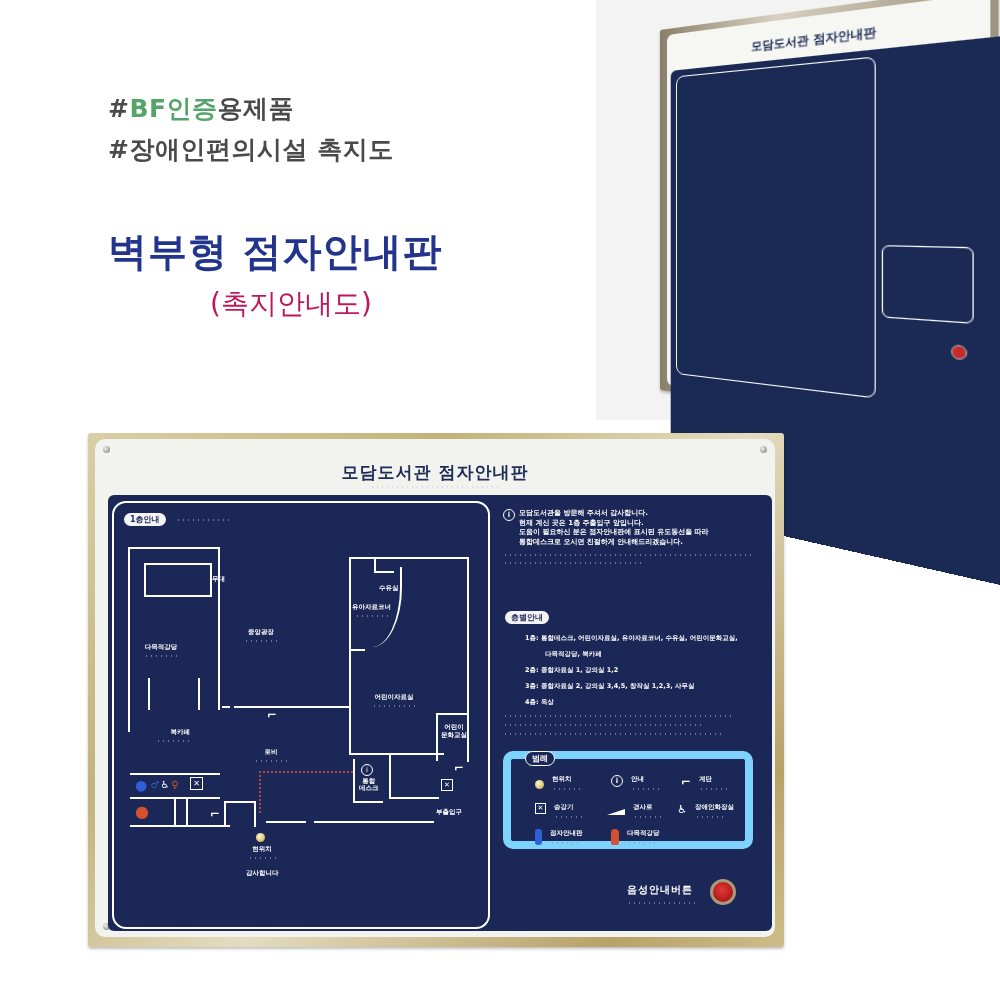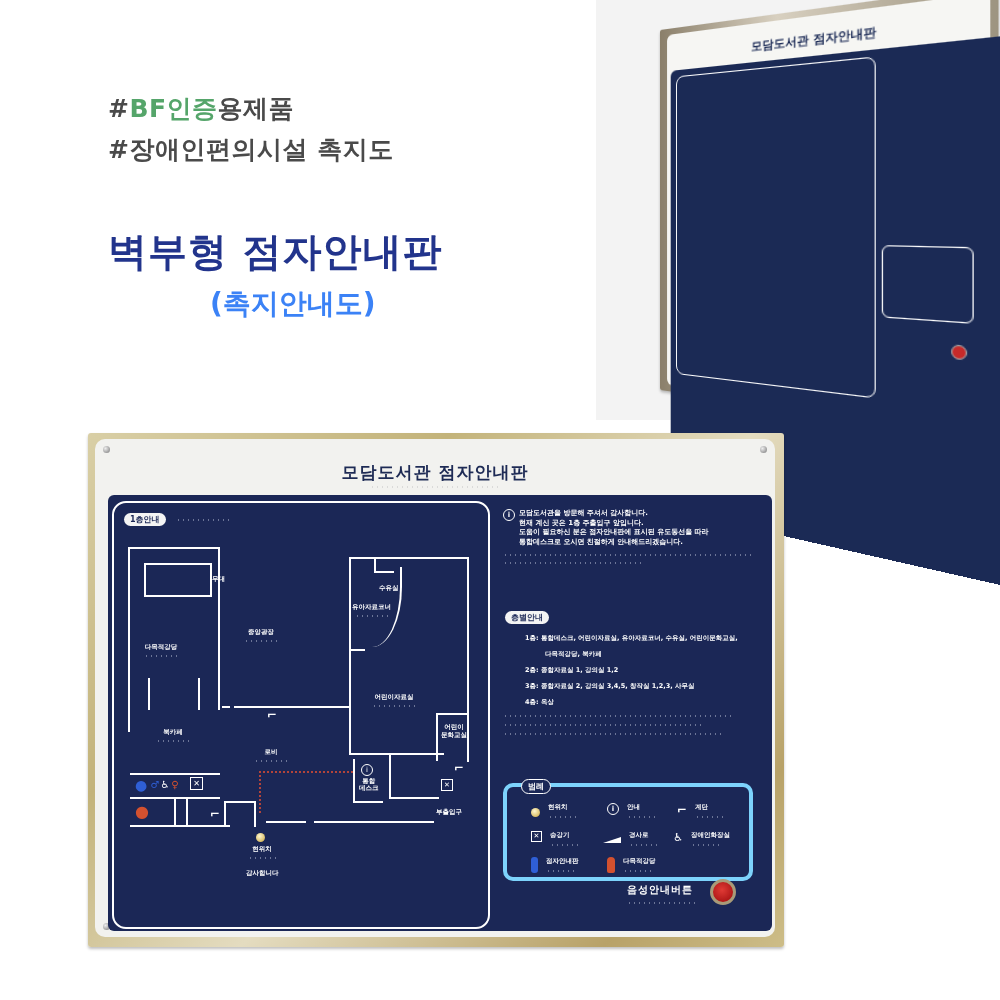--- a/index.html
+++ b/index.html
@@ -2,21 +2,21 @@
 <html><head>
 <meta charset="utf-8">
 <style>
   html,body{margin:0;padding:0;}
   body{width:1000px;height:1000px;position:relative;background:#ffffff;overflow:hidden;font-family:"DejaVu Sans","Liberation Sans",sans-serif;}
   .tagline{position:absolute;left:108px;font-size:25px;font-weight:bold;color:#4a4a4a;letter-spacing:0.5px;white-space:nowrap;}
   .tagline .green{color:#55a56a;}
   .t1{top:92px;}
   .t2{top:133px;}
   .headline{position:absolute;left:108px;top:225px;font-size:39px;font-weight:bold;color:#22348c;letter-spacing:1px;white-space:nowrap;}
-  .subhead{position:absolute;left:210px;top:285px;font-size:28px;font-weight:bold;color:#3b82f6;white-space:nowrap;}
+  .subhead{position:absolute;left:210px;top:285px;font-size:28px;font-weight:normal;color:#be185d;white-space:nowrap;}
 
   
   .photo-bg{position:absolute;left:596px;top:0;width:404px;height:420px;background:#f3f3f3;}
   .mini{position:absolute;left:660px;top:30px;width:305px;height:360px;transform:perspective(700px) rotateY(-28deg);transform-origin:left center;}
   .mini .frame{position:absolute;inset:0;background:linear-gradient(90deg,#8a7f6a,#d8d0c0 40%,#9d9480);border-radius:2px;}
   .mini .plate{position:absolute;left:8px;top:6px;right:6px;bottom:6px;background:#f6f6f3;border-radius:6px;}
   .mini .navy{position:absolute;left:12px;top:42px;right:8px;bottom:12px;background:#1b2a55;border-radius:6px;}
   .mini .title{position:absolute;top:14px;left:0;right:0;text-align:center;font-size:11px;font-weight:bold;color:#1b2a55;}
   .mini .mapbox{position:absolute;left:18px;top:48px;width:190px;height:292px;border:1.5px solid #fff;border-radius:8px;}
   .mini .legend{position:absolute;left:215px;top:210px;width:70px;height:60px;border:1px solid #fff;border-radius:6px;}
@@ -39,21 +39,21 @@
   .room .braille{margin:2px auto 0;width:34px;}
   .ico{position:absolute;display:flex;align-items:center;justify-content:center;}
 
   .info{position:absolute;left:395px;top:14px;width:262px;color:#fff;}
   .intro{position:absolute;left:0;top:0;width:262px;font-size:7px;font-weight:bold;line-height:9.5px;}
   .intro .line{display:block;padding-left:16px;white-space:nowrap;}
   .info-icon{position:absolute;left:0;top:0;width:10px;height:10px;border:1.3px solid #fff;border-radius:50%;font-size:7px;line-height:10px;text-align:center;}
   .floors{position:absolute;left:0;top:96px;width:262px;}
   .floor-line{display:block;font-size:6.5px;font-weight:bold;white-space:nowrap;margin-bottom:7px;padding-left:22px;}
   .floor-line.indent{padding-left:42px;}
-  .legend-box{position:absolute;left:0;top:242px;width:250px;height:98px;border:4px solid #7dd3fc;border-radius:10px;box-sizing:border-box;margin-top:32px;}
+  .legend-box{position:absolute;left:0;top:242px;width:250px;height:98px;border:8px solid #7dd3fc;border-radius:10px;box-sizing:border-box;}
   .leg-item{position:absolute;display:flex;align-items:flex-start;gap:8px;font-size:6.5px;font-weight:bold;color:#fff;white-space:nowrap;}
   .leg-item .braille{width:32px;margin-top:3px;}
   .voice{position:absolute;left:124px;top:374px;font-size:10px;font-weight:bold;color:#fff;letter-spacing:1px;white-space:nowrap;}
   .voice-btn{position:absolute;left:207px;top:370px;width:26px;height:26px;border-radius:50%;background:radial-gradient(circle at 45% 40%,#e03a35,#b01818 70%);border:3px solid #a89a78;box-sizing:border-box;}
   .route{position:absolute;border-color:#b3443a;border-style:dotted;border-width:0;}
 </style>
 </head>
 <body>
 
 <div class="tagline t1"><span>#</span><span class="green">BF인증</span><span>용제품</span></div>
@@ -118,21 +118,21 @@
         <div class="ico" style="left:256px;top:64px;width:30px;height:80px;border-right:2px solid #fff;border-bottom-right-radius:30px 60px;"></div>
         <div class="room" style="left:238px;top:100px;"><span>유아자료코너</span><span class="braille"></span></div>
         <div class="w" style="left:235px;top:146px;width:16px;height:2px"></div>
         <div class="room" style="left:258px;top:190px;"><span>어린이자료실</span><span class="braille" style="width:44px"></span></div>
         <div class="w" style="left:322px;top:210px;width:33px;height:2px"></div>
         <div class="w" style="left:322px;top:210px;width:2px;height:48px"></div>
         <div class="room" style="left:327px;top:220px;white-space:pre-line;line-height:8px;"><span>어린이
 문화교실</span></div>
         <div class="w" style="left:235px;top:250px;width:95px;height:2px"></div>
 
-        <div class="room" style="left:42px;top:225px;"><span>북카페</span><span class="braille"></span></div>
+        <div class="room" style="left:42px;top:225px;text-align:right;"><span>북카페</span><span class="braille"></span></div>
         <div class="room" style="left:140px;top:245px;"><span>로비</span><span class="braille"></span></div>
 
         <div class="w" style="left:16px;top:270px;width:90px;height:2px"></div>
         <div class="w" style="left:16px;top:294px;width:90px;height:2px"></div>
         <div class="w" style="left:16px;top:322px;width:100px;height:2px"></div>
         <div class="w" style="left:60px;top:294px;width:2px;height:28px"></div>
         <div class="w" style="left:72px;top:294px;width:2px;height:28px"></div>
         <div class="ico" style="left:22px;top:272px;width:10px;height:20px;color:#2f5fd6;font-size:14px;">●</div>
         <div class="ico" style="left:36px;top:274px;width:10px;height:14px;color:#2f5fd6;font-size:10px;">♂</div>
         <div class="ico" style="left:46px;top:274px;width:10px;height:14px;color:#ffffff;font-size:10px;">♿</div>

